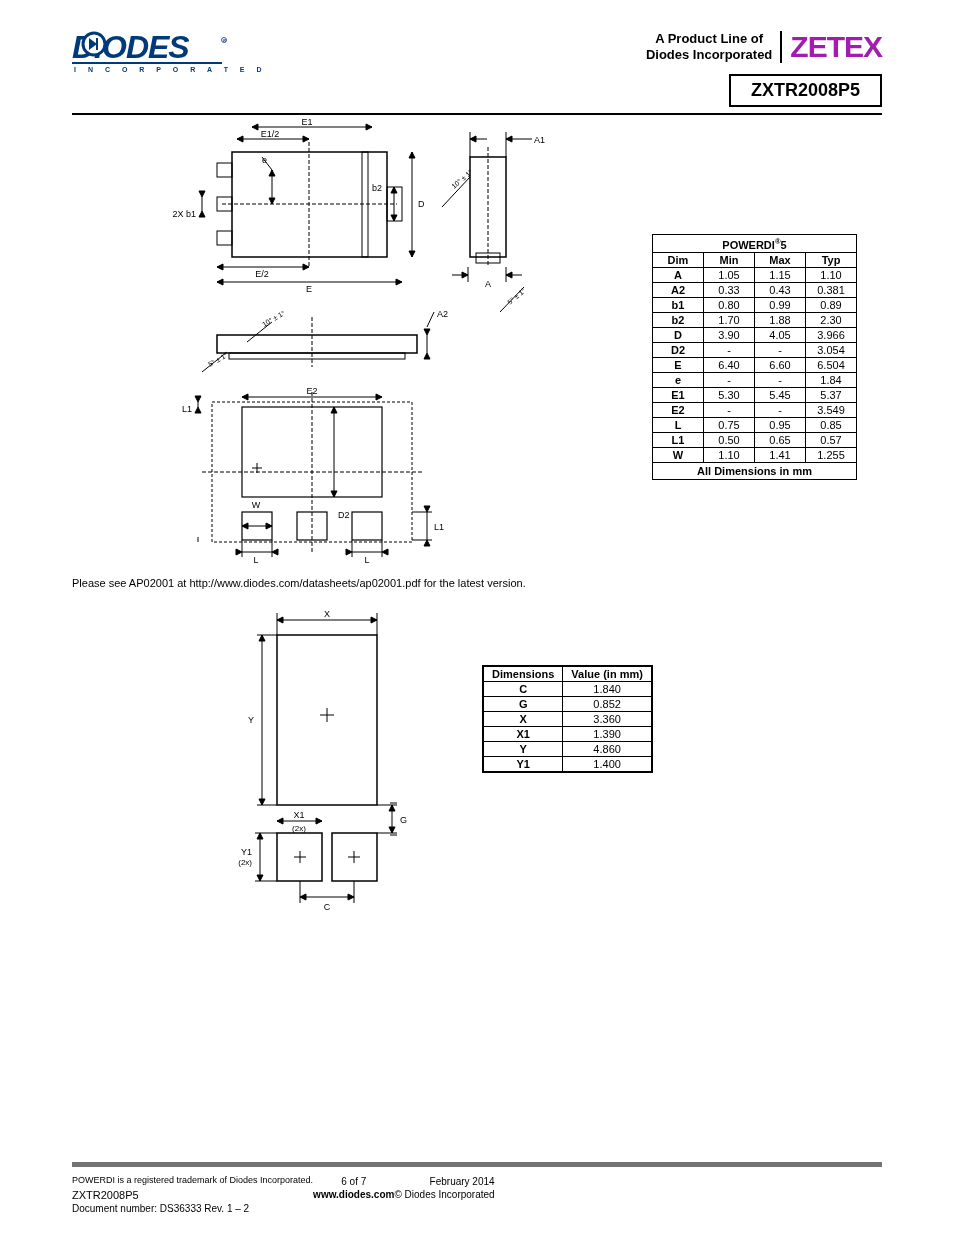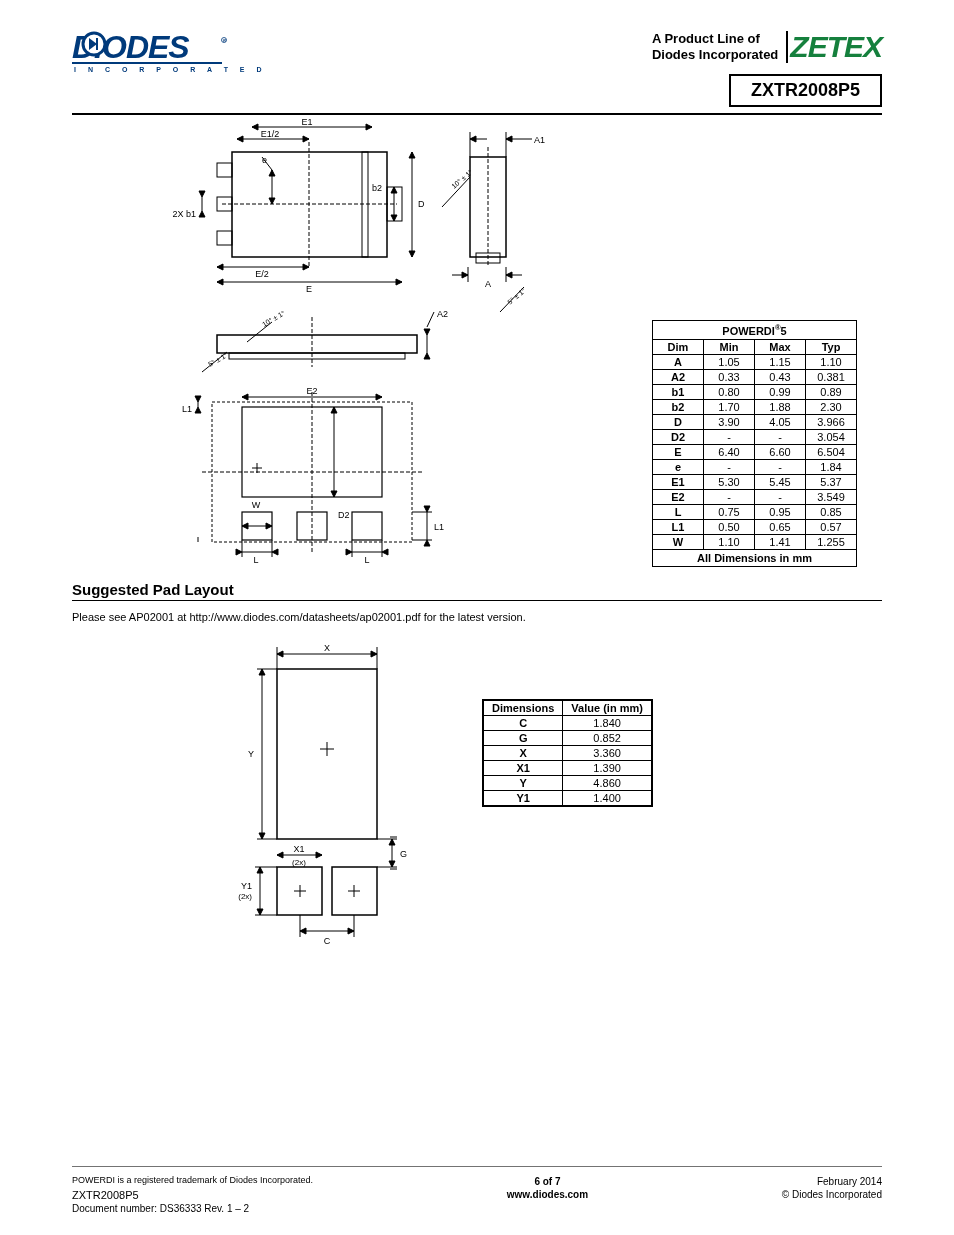--- a/index.html
+++ b/index.html
@@ -45,33 +45,32 @@
   .header-right {
     display: flex;
     flex-direction: column;
     align-items: flex-end;
   }
   .zetex-block {
     display: flex;
     align-items: center;
   }
   .zetex-text {
-    text-align: left;
+    text-align: center;
     font-size: 13px;
     font-weight: bold;
     border-right: 2px solid #000;
     padding-right: 8px;
-    margin-right: 2px;
+    margin-right: 8px;
     line-height: 1.2;
   }
   .zetex-logo {
     font-size: 30px;
     font-weight: 900;
-    font-style: italic;
-    color: #15803d;
+    color: #a21caf;
     letter-spacing: -1px;
   }
   .part-box {
     border: 2px solid #000;
     padding: 4px 20px;
     margin-top: 10px;
     font-size: 18px;
     font-weight: bold;
   }
   .hr-thick {
@@ -84,21 +83,21 @@
     margin: 14px 0 0 0;
     padding-bottom: 2px;
     border-bottom: 1px solid #000;
   }
   .note {
     font-size: 11px;
     margin: 10px 0 16px 0;
   }
   .content-row {
     display: flex;
-    align-items: flex-end;
+    align-items: center;
   }
   .drawing-col {
     flex: 0 0 480px;
     height: 450px;
     position: relative;
   }
   .table-col {
     flex: 1;
     padding-left: 100px;
     padding-top: 30px;
@@ -148,29 +147,29 @@
     min-width: 60px;
   }
   table.pad th { font-weight: bold; }
   table.pad td.dim { font-weight: bold; }
 
   .footer {
     position: absolute;
     bottom: 20px;
     left: 0;
     right: 0;
-    border-top: 1px solid #737373;
+    border-top: 5px solid #737373;
     padding-top: 8px;
     font-size: 10px;
     display: flex;
-    justify-content: space-between;
+    justify-content: flex-start;
     margin-top: 46px;
   }
   .footer .col { line-height: 1.3; }
-  .footer .mid { text-align: center; font-weight: bold; }
+  .footer .mid { text-align: center; }
   .footer .right { text-align: right; }
   .footer .part { font-size: 11px; }
   .footer .trademark { font-size: 9px; margin-bottom: 1px; }
   sup { font-size: 0.7em; }
 </style>
 </head>
 <body>
 
 <div class="page">
 
@@ -453,21 +452,20 @@
               <td>1.255</td>
             </tr>
         <tr class="footer-row">
               <td colspan="4">All Dimensions in mm</td>
             </tr>
       </tbody>
         </table>
     </div>
   </div>
 
-  <h2 class="section">Suggested Pad Layout</h2>
   <p class="note">Please see AP02001 at http://www.diodes.com/datasheets/ap02001.pdf for the latest version.</p>
 
   <div class="pad-row">
     <div class="pad-drawing">
       <svg width="360" height="330">
         <g font-family="Arial" font-size="9" stroke="#000" fill="none" stroke-width="1">
 
           <rect x="205" y="30" width="100" height="170" stroke-width="1.5"></rect>
           <line x1="248" y1="110" x2="262" y2="110"></line>
             <line x1="255" y1="103" x2="255" y2="117"></line>

